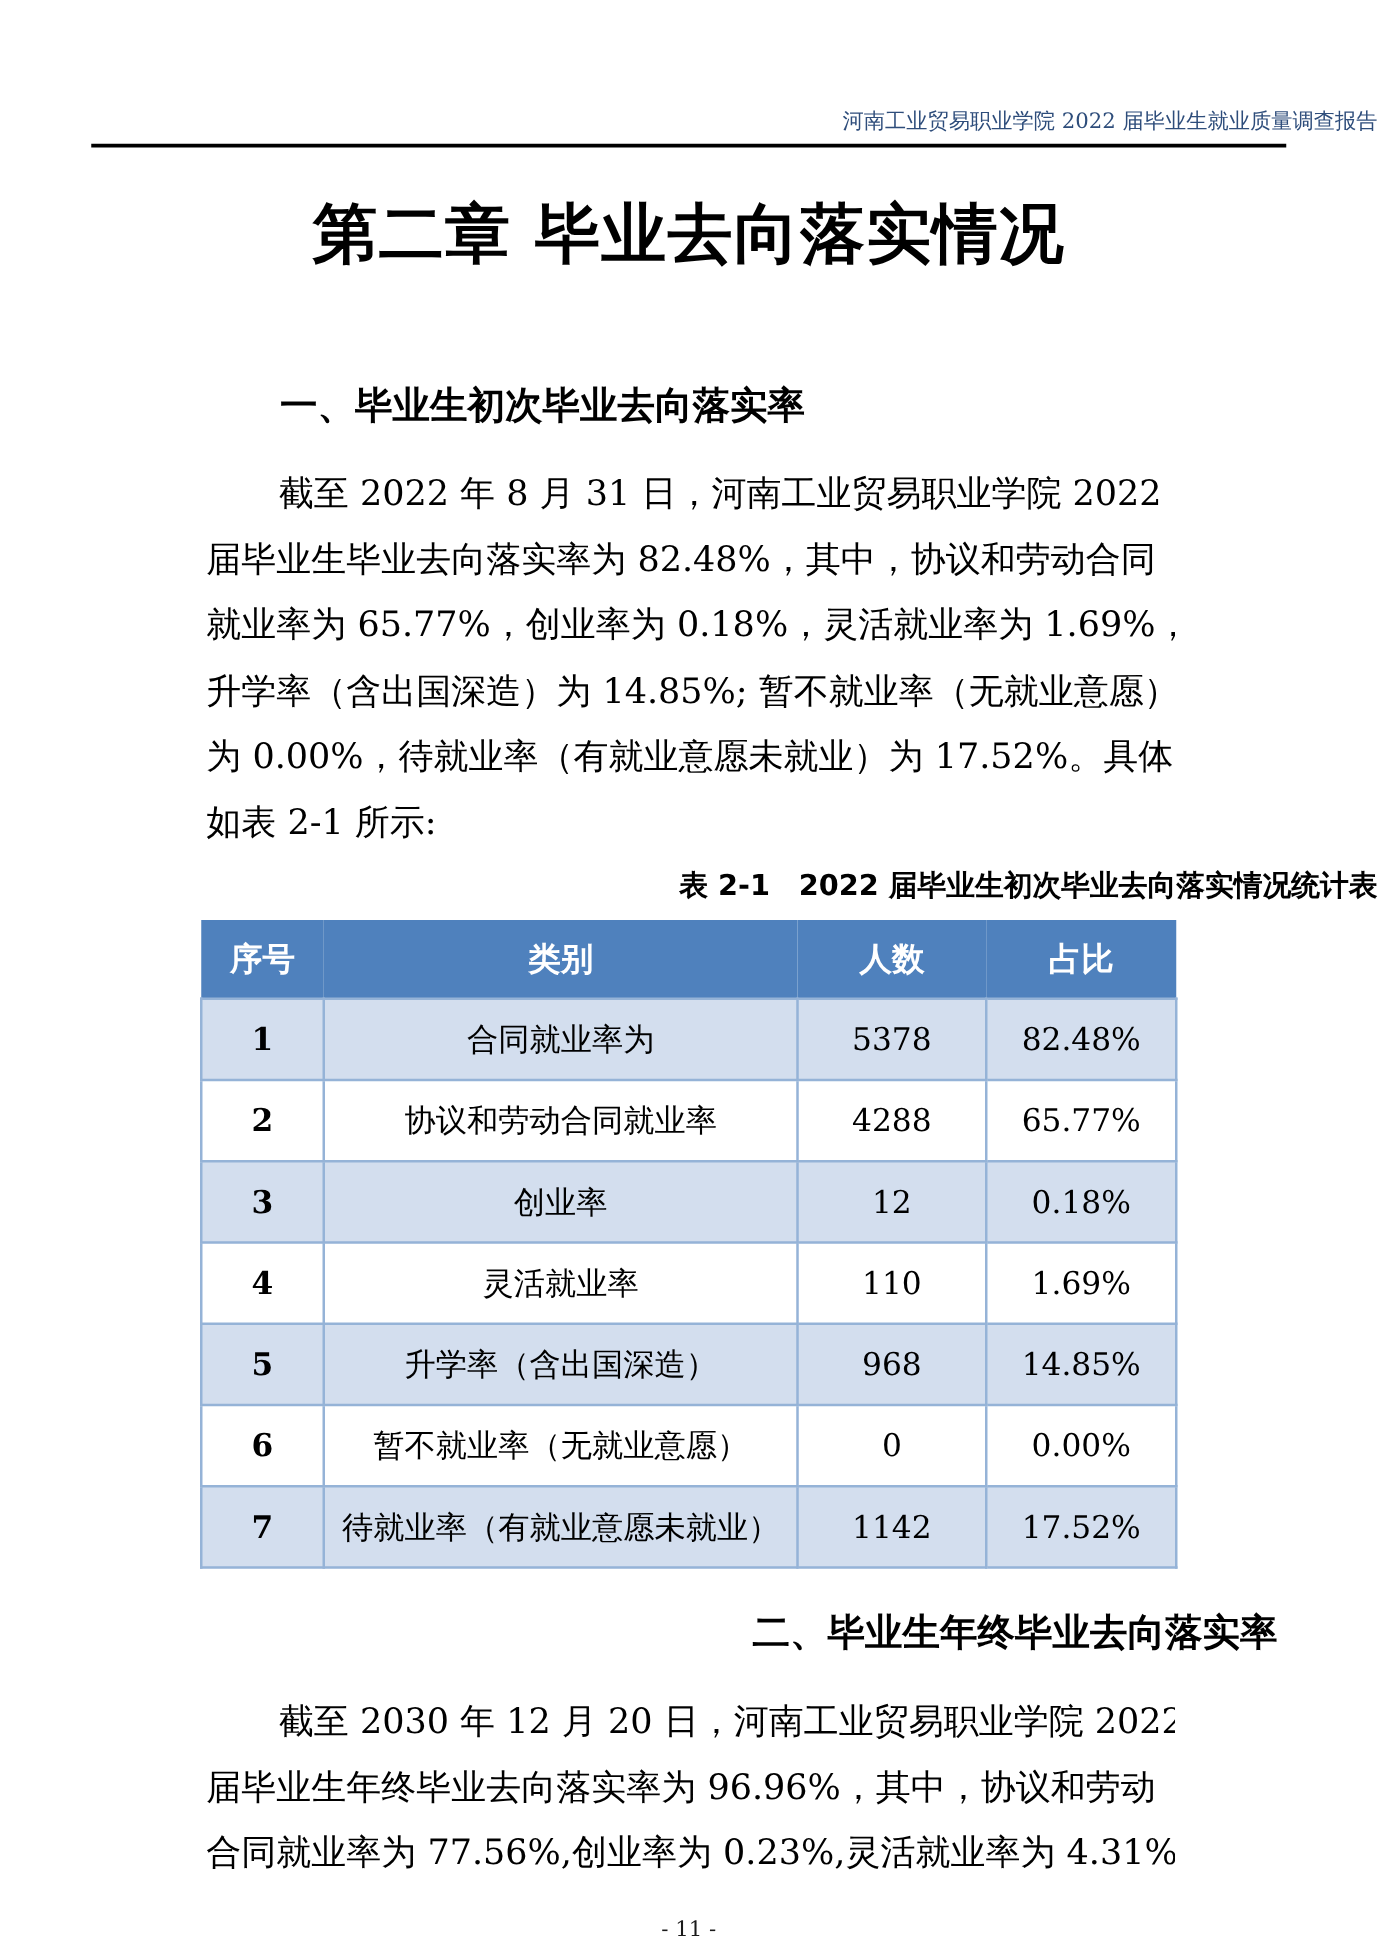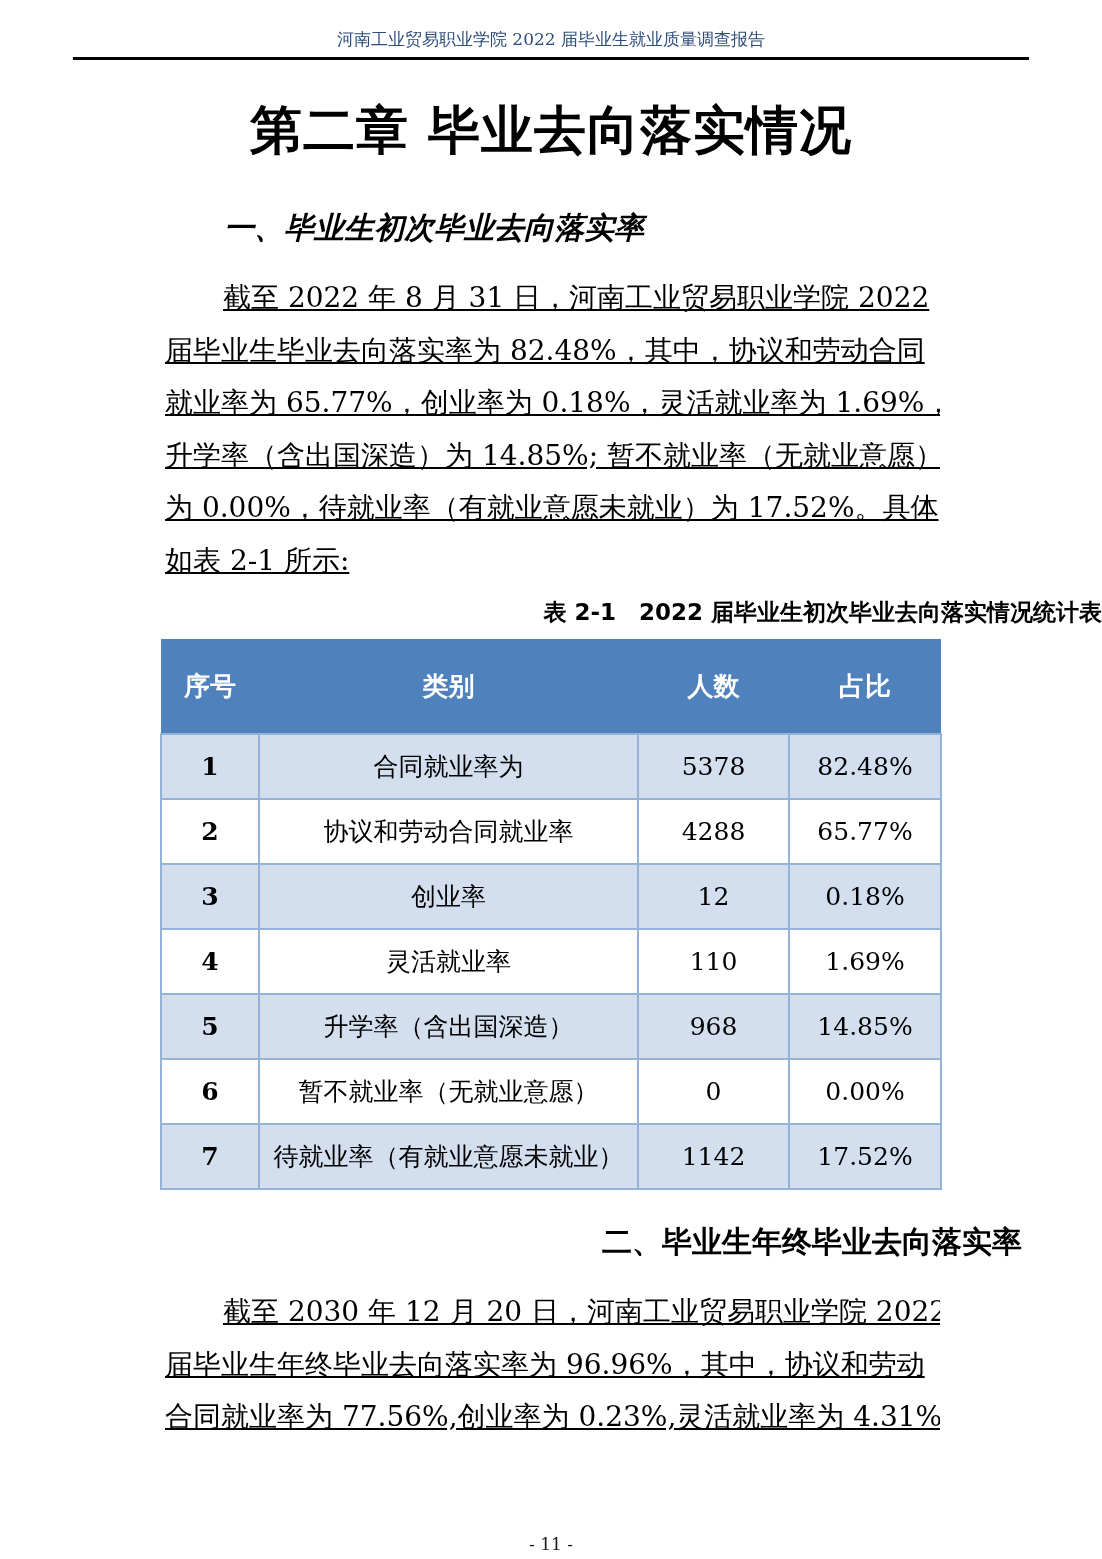--- a/index.html
+++ b/index.html
@@ -11,22 +11,22 @@
     position: relative;
     width: 1102px;
     height: 1559px;
     background: #ffffff;
     overflow: hidden;
     font-family: "DejaVu Serif", "Liberation Serif", serif;
     color: #000000;
   }
   
   .doc-header {
-    padding-top: 28px;
-    text-align: center;
+    padding-top: 86px;
+    text-align: right;
     font-size: 17px;
     line-height: 22px;
     color: var(--header-text-color, #2e4d7b);
     font-family: "DejaVu Serif", serif;
   }
   .doc-header-rule {
     height: 0;
     border-bottom: 3px solid #000000;
     margin: 7px 73px 0 73px;
   }
@@ -41,27 +41,26 @@
     letter-spacing: 1px;
   }
   
   .section-heading {
     margin: 0 80px 0 224px;
     font-size: 30px;
     line-height: 40px;
     font-weight: bold;
     font-family: "DejaVu Sans", "Liberation Sans", sans-serif;
   }
-  .section-heading.first { margin-top: 50px; font-style: italic; }
+  .section-heading.first { margin-top: 89px; }
   .section-heading.second { margin-top: 32px; text-align: right; }
   
   .paragraph {
     margin: 24px 162px 0 165px;
     font-size: 28px;
-    text-decoration: underline;
   }
   .para-line {
     height: 52.5px;
     line-height: 52.5px;
     white-space: pre;
     overflow: hidden;
     text-align: left;
   }
   .para-line.first { text-indent: 58px; }
   
@@ -81,21 +80,21 @@
     border-collapse: collapse;
     table-layout: fixed;
   }
   table.stats thead th {
     background: var(--tbl-header-bg, #4f81bd);
     color: var(--tbl-header-text, #ffffff);
     font-family: Liberation Mono, monospace;
     font-weight: bold;
     font-size: 26px;
     height: 62px;
-    padding: 16px;
+    padding: 0;
     text-align: center;
     vertical-align: middle;
     border: none;
   }
   table.stats tbody td {
     height: 63px;
     padding: 0 6px;
     text-align: center;
     vertical-align: middle;
     font-size: 25px;

